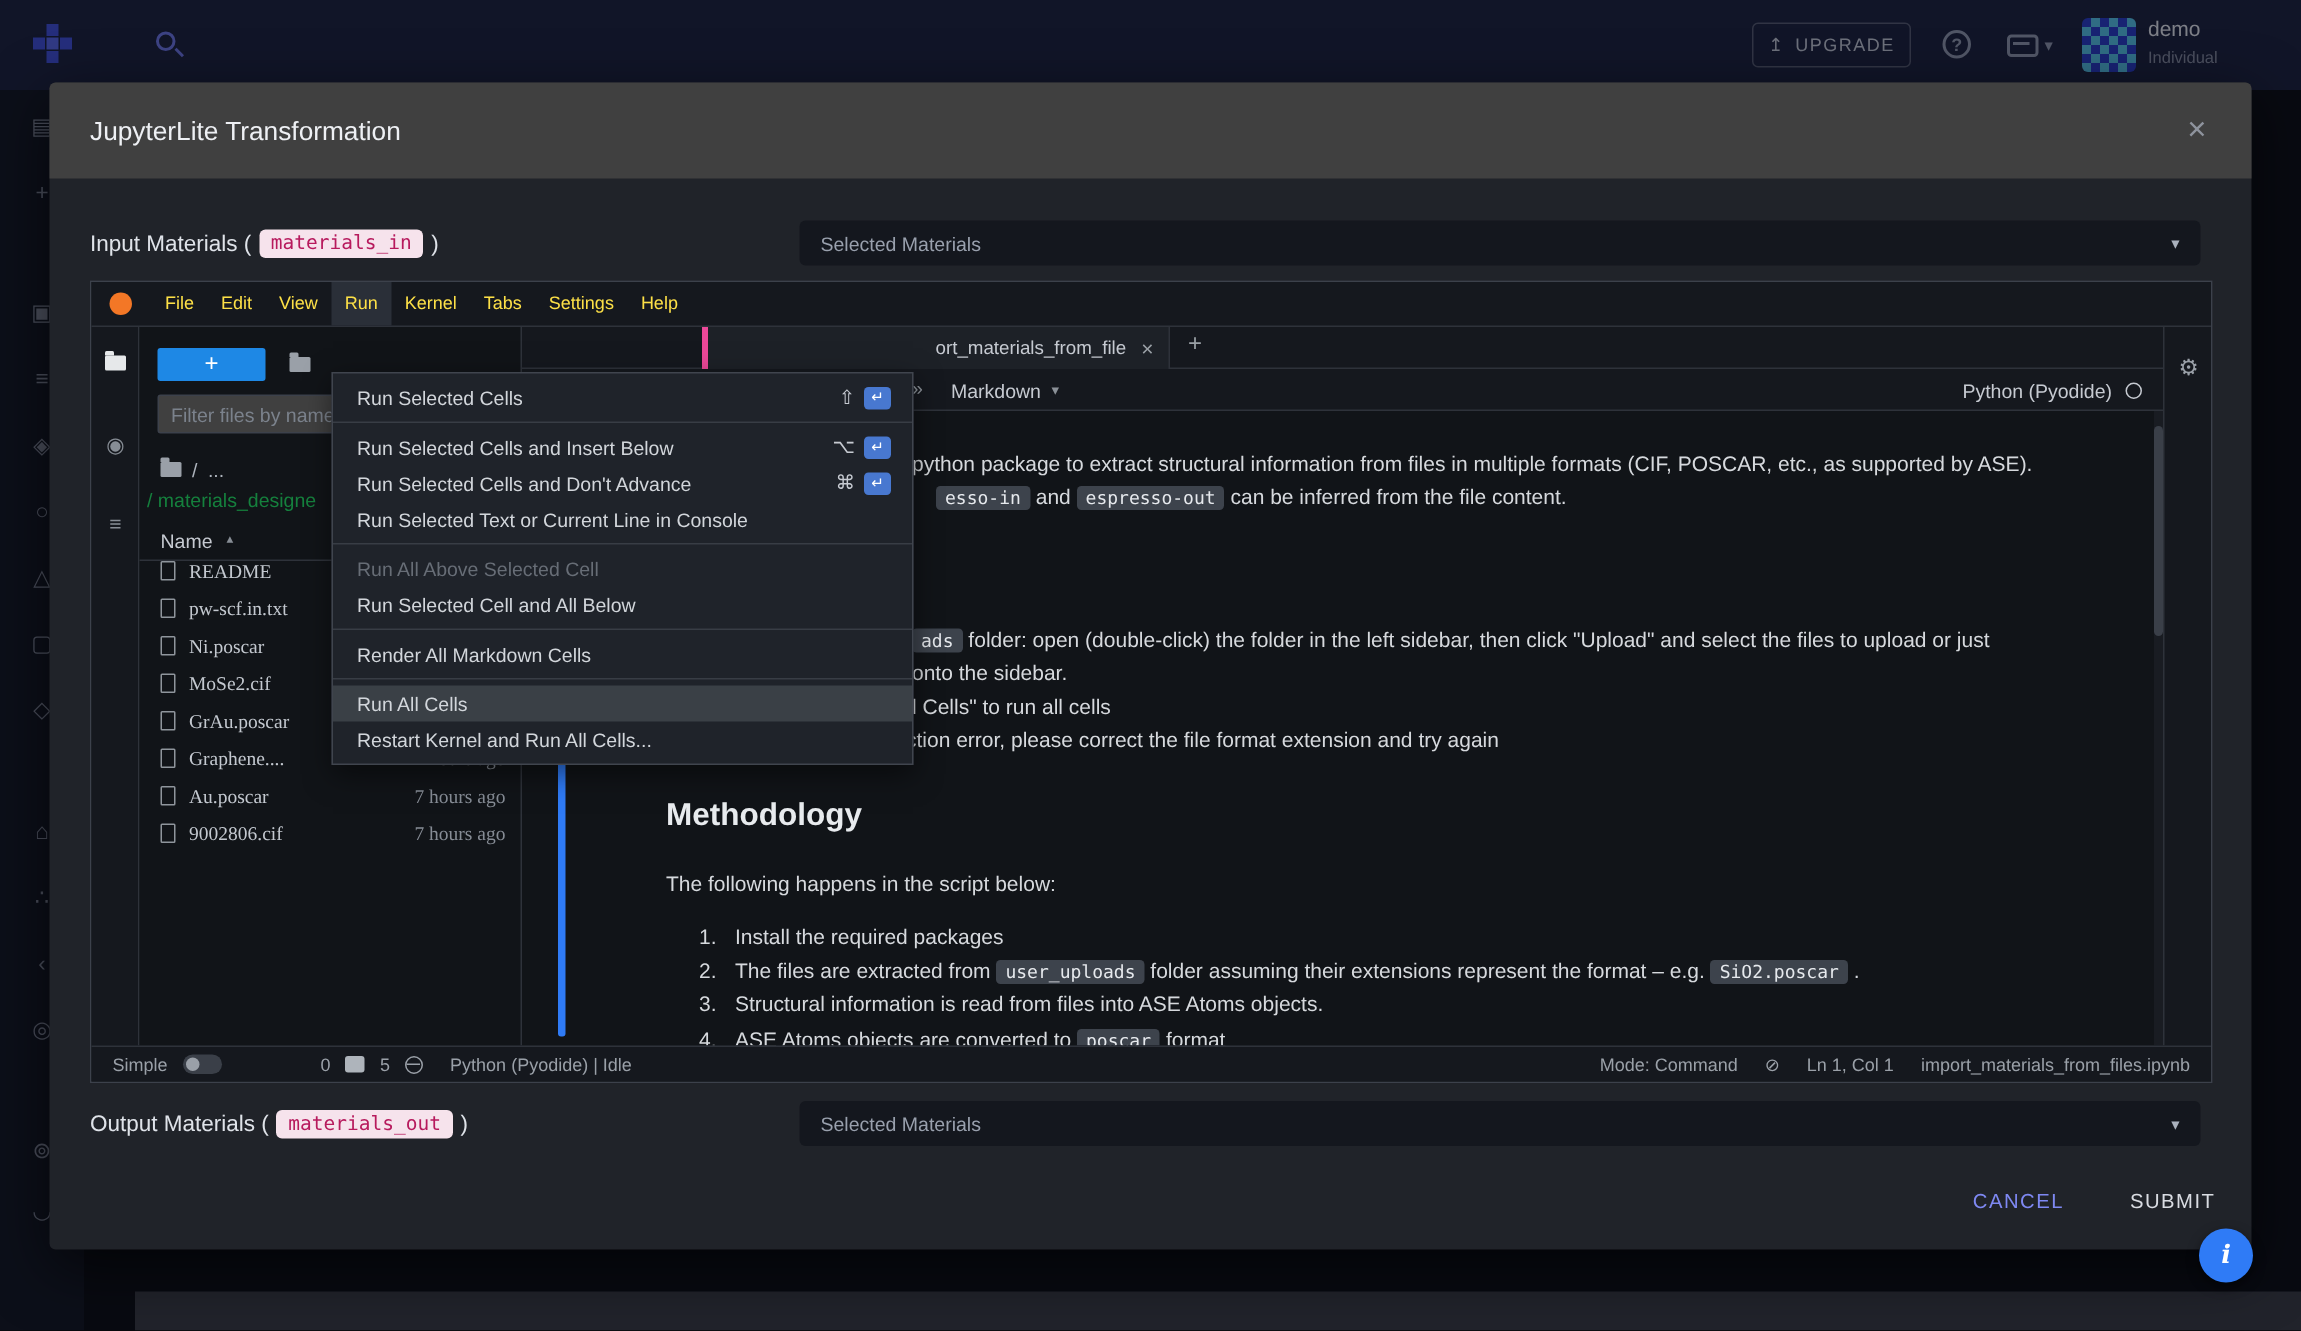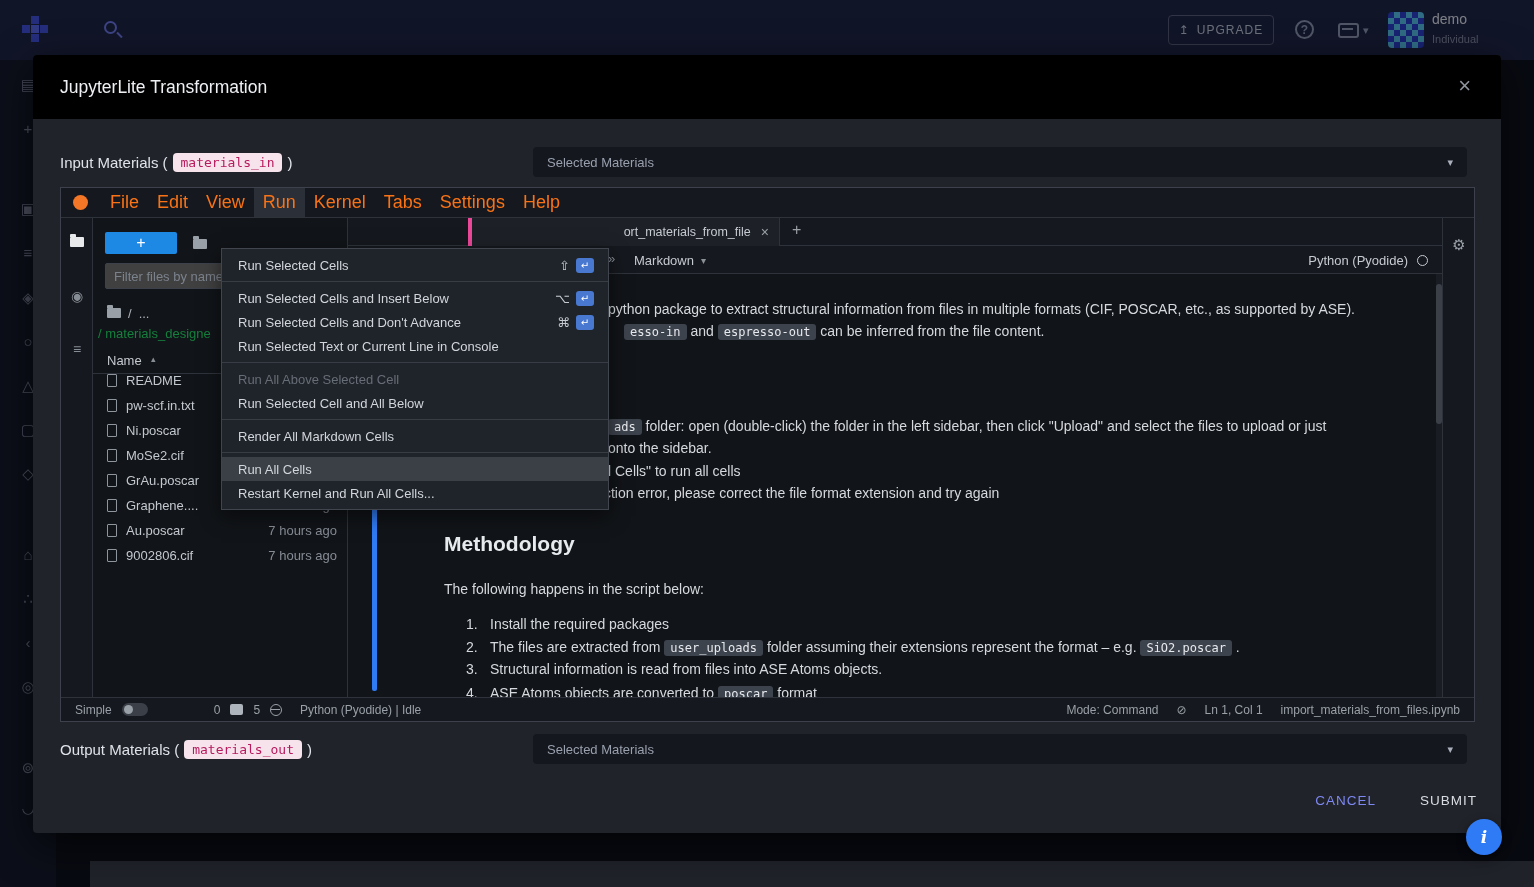--- a/index.html
+++ b/index.html
@@ -25,36 +25,36 @@
   .user-plan { position:absolute; left:1432px; top:33px; color:#8d93a8; font-size:11px; }
   .app-sidebar { position:absolute; left:0; top:60px; bottom:0; width:56px; background:#141823; }
   .side-ic { position:absolute; left:28px; transform:translateX(-50%); color:#8a90a2; font-size:15px; line-height:15px; }
   .bottom-strip { position:absolute; left:90px; right:0; bottom:0; height:26px; background:#3c3f46; }
 
   .overlay { position:absolute; inset:0; background:rgba(5,7,14,0.48); z-index:10; }
 
   
   .modal { position:absolute; left:33px; top:55px; width:1468px; height:778px; background:#202329; border-radius:4px;
     box-shadow:0 12px 40px rgba(0,0,0,.6); z-index:20; }
-  .modal-header { position:absolute; left:0; top:0; right:0; height:64px; background:#000000; border-radius:4px 4px 0 0;text-align:center; }
+  .modal-header { position:absolute; left:0; top:0; right:0; height:64px; background:#404040; border-radius:4px 4px 0 0;text-align:center; }
   .modal-title { position:absolute; left:27px; top:0; line-height:64px; font-size:17.5px; font-weight:500; color:#eef0f4; }
   .modal-close { position:absolute; right:30px; top:20px; color:#8e939d; font-size:22px; line-height:22px; cursor:pointer; }
 
   .mat-row-label { position:absolute; left:27px; height:30px; display:flex; align-items:center; gap:5px; color:#dfe3e9; font-size:15px; }
   .mat-chip { background:#f6e3ec; color:#b71a5d; font-family:"DejaVu Sans Mono",monospace; font-size:13px; padding:2px 8px; border-radius:4px; }
   .mat-dd { position:absolute; left:500px; width:934px; height:30px; background:#14171e; border-radius:4px; display:flex; align-items:center; padding:0 14px; }
   .mat-dd .ph { color:#99a0ad; font-size:13px; flex:1; }
   .mat-dd .caret { color:#aab1bd; font-size:11px; }
 
   
   .jp { position:absolute; left:27px; top:132px; width:1415px; height:535px; background:#111418; border:1px solid #3c414b; }
   .jp-menubar { position:absolute; left:0; top:0; right:0; height:30px; background:#15181e; border-bottom:1px solid #2e323a;
     display:flex; align-items:center; padding-left:8px; }
   .jlogo { width:15px; height:15px; border-radius:50%; background:#f37726; margin:0 13px 0 4px; }
-  .mitem { padding:0 9px; font-size:18px; color:#f97316; line-height:29px; }
+  .mitem { padding:0 9px; font-size:12px; color:#fde047; line-height:29px; }
   .mitem.active { background:#2a2f38; }
 
   .jp-body { position:absolute; left:0; top:30px; right:0; bottom:24px; }
   .jp-activity { position:absolute; left:0; top:0; bottom:0; width:32px; background:#15181e; border-right:1px solid #2e323a; }
   .act-ic { position:absolute; left:16px; transform:translateX(-50%); color:#878d95; font-size:14px; }
   .folder-ic { display:inline-block; width:14px; height:10px; background:#e6e8ea; border-radius:1px; position:relative; }
   .folder-ic::before { content:""; position:absolute; left:0; top:-3px; width:6px; height:3px; background:inherit; border-radius:1px 1px 0 0; }
   .folder-ic.gray { background:#9aa0a8; }
 
   .jp-files { position:absolute; left:32px; top:0; bottom:0; width:255px; background:#111418; border-right:1px solid #2e323a; }
@@ -63,21 +63,21 @@
   .fb-tool-ic { position:absolute; left:100px; top:17px; }
   .fb-filter { position:absolute; left:12px; top:45px; width:230px; height:26px; background:#404040; border:1px solid #3c414b;
     border-radius:2px; color:#c6cad1; font-size:13px; padding:0 8px; outline:none; }
   .fb-filter::placeholder { color:#7b828c; }
   .fb-crumb { position:absolute; left:14px; top:88px; display:flex; align-items:center; gap:7px; color:#aeb4bd; font-size:13px; }
   .fb-crumb2 { position:absolute; left:5px; top:108px; color:#15803d; font-size:13px; }
   .fb-head { position:absolute; left:0; right:0; top:132px; height:24px; border-bottom:1px solid #2e323a; }
   .fb-head .nm { position:absolute; left:14px; top:3px; font-size:13px; color:#c6cad1; }
   .fb-head .srt { position:absolute; left:58px; top:4px; font-size:9px; color:#878d95; }
   .fb-rows { position:absolute; left:0; right:0; top:150px; }
-  .frow { position:relative; height:25px; display:flex; align-items:center; padding-left:14px; gap:9px; }
+  .frow { position:relative; height:25px; display:flex; align-items:center; padding-left:14px; gap:9px;font-family:Liberation Serif, serif; }
   .doc-ic { width:10px; height:13px; border:1px solid #8f959c; border-radius:1px; flex:none; }
   .frow .fname { font-size:13px; color:#c3c8cf; white-space:nowrap; }
   .frow .ftime { position:absolute; right:10px; font-size:13px; color:#868c95; }
 
   .jp-main { position:absolute; left:287px; right:32px; top:0; bottom:0; }
   .jp-tabbar { position:relative; height:28px; background:#15181e; border-bottom:1px solid #2e323a; }
   .jp-tab { position:absolute; left:120px; top:0; height:28px; width:312px; background:#1d2127; border-left:4px solid #ec4899;
     border-right:1px solid #2e323a; display:flex; align-items:center; justify-content:flex-end; gap:10px; padding:0 10px;
     color:#c6cad1; font-size:12.5px; white-space:nowrap; }
   .jp-tab .tclose { color:#9aa0a6; font-size:14px; }

